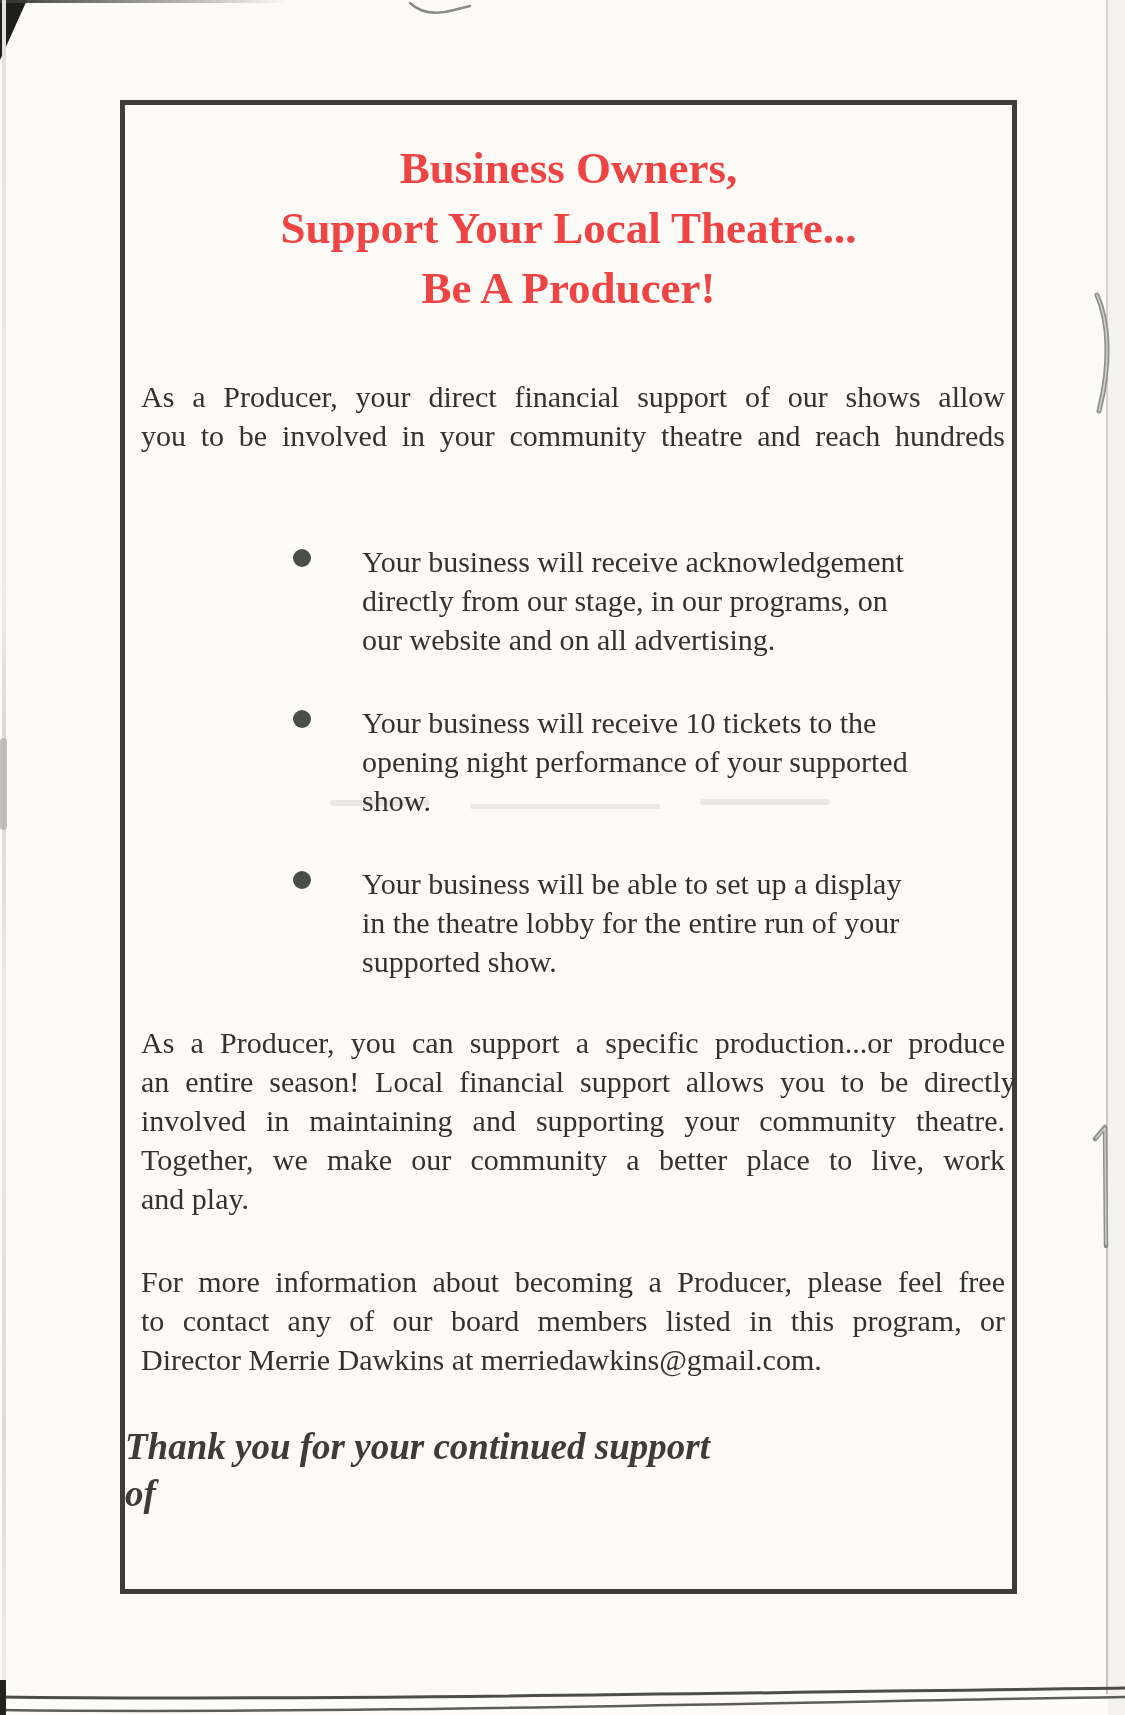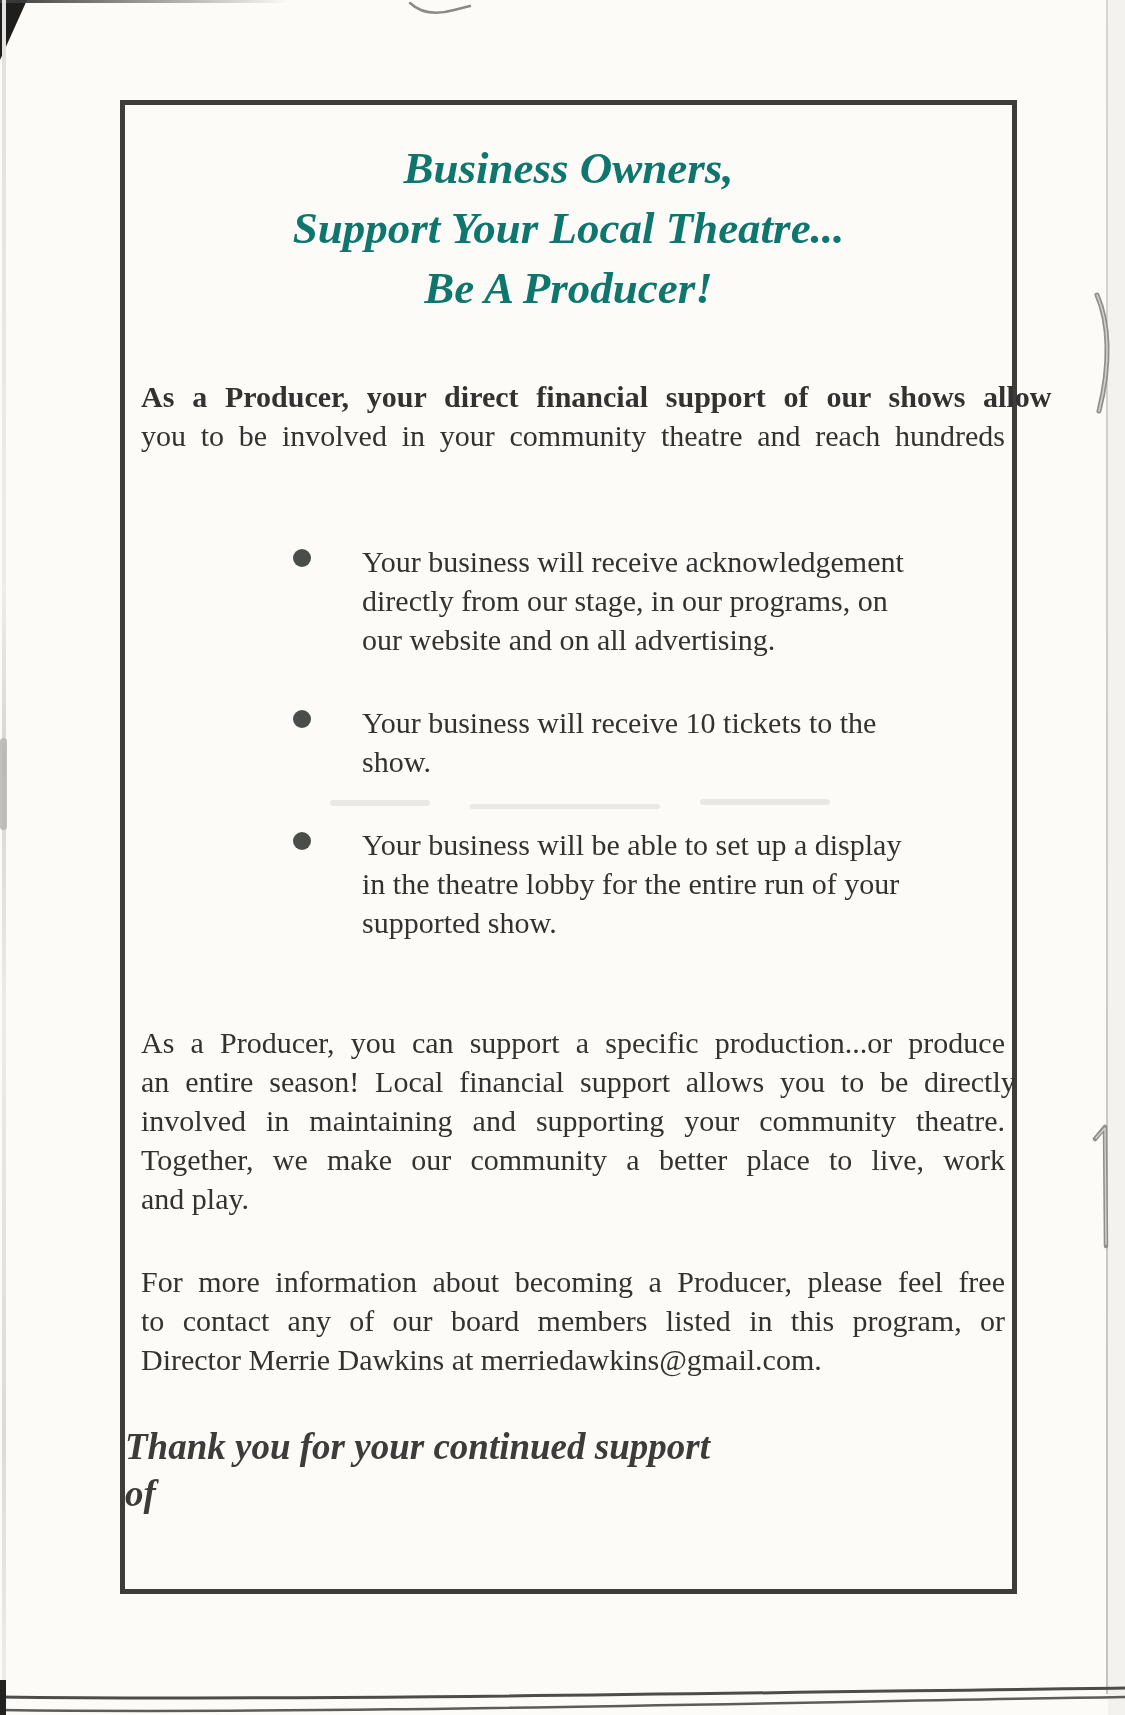--- a/index.html
+++ b/index.html
@@ -27,21 +27,21 @@
   .smear.a{left:330px;top:800px;width:100px;height:6px;}
   .smear.b{left:470px;top:804px;width:190px;height:5px;}
   .smear.c{left:700px;top:799px;width:130px;height:6px;}
   
   .page-box{
     position:absolute;left:120px;top:100px;width:887px;height:1484px;
     border:5px solid #3e3d3b;background:transparent;
   }
   .title-block{
     position:absolute;top:33px;left:0;right:0;text-align:center;
-    font-size:45px;line-height:60px;font-weight:bold;font-style:italic;color:#0f766e;
+    font-size:45px;line-height:60px;font-weight:bold;color:#ef4444;
   }
   .para{position:absolute;left:16px;width:864px;font-size:30px;line-height:39px;color:#343230;}
   .para-intro{top:272px;}
   .para-producer{top:918px;}
   .para-contact{top:1157px;}
   .line{white-space:nowrap;}
   .bullet-list{position:absolute;top:437px;left:0;width:100%;margin-left:22px;}
   .bullet-item{position:relative;padding-left:215px;margin-bottom:44px;
     font-size:30px;line-height:39px;color:#343230;}
   .bullet-dot{position:absolute;left:146px;top:7px;width:18px;height:18px;
@@ -86,34 +86,35 @@
 
 <div class="page-box">
 
   <div class="title-block">
       <div class="line"><span>Business Owners,</span></div>
       <div class="line"><span>Support Your Local Theatre...</span></div>
       <div class="line"><span>Be A Producer!</span></div>
     </div>
 
   <div class="para para-intro">
-      <div class="line"><span style="word-spacing: 10.2875px; font-weight: bold;">As a Producer, your direct financial support of our shows allow</span></div>
+      <div class="line"><span style="word-spacing: 10.2875px;">As a Producer, your direct financial support of our shows allow</span></div>
       <div class="line"><span style="word-spacing: 7.25312px;">you to be involved in your community theatre and reach hundreds</span></div>
     </div>
 
   <div class="bullet-list">
       <div class="bullet-item">
         <span class="bullet-dot"></span>
         <div class="line"><span>Your business will receive acknowledgement</span></div>
         <div class="line"><span>directly from our stage, in our programs, on</span></div>
         <div class="line"><span>our website and on all advertising.</span></div>
       </div>
       <div class="bullet-item">
         <span class="bullet-dot"></span>
         <div class="line"><span>Your business will receive 10 tickets to the</span></div>
+        <div class="line"><span>opening night performance of your supported</span></div>
         <div class="line"><span>show.</span></div>
       </div>
       <div class="bullet-item">
         <span class="bullet-dot"></span>
         <div class="line"><span>Your business will be able to set up a display</span></div>
         <div class="line"><span>in the theatre lobby for the entire run of your</span></div>
         <div class="line"><span>supported show.</span></div>
       </div>
     </div>
 

